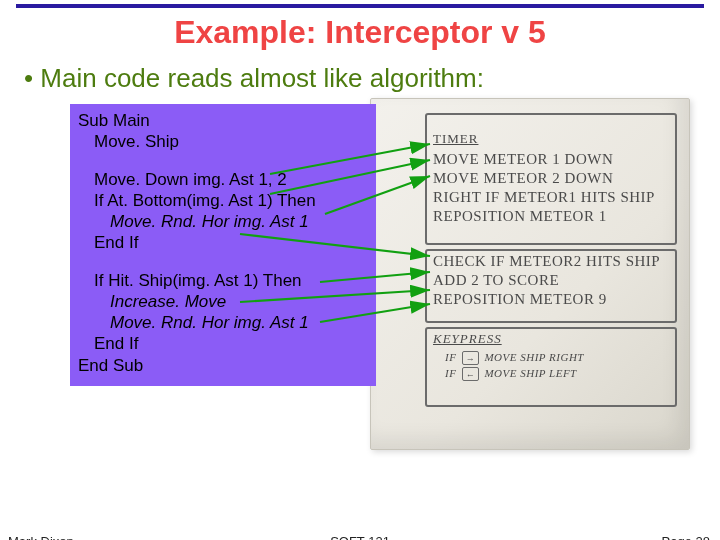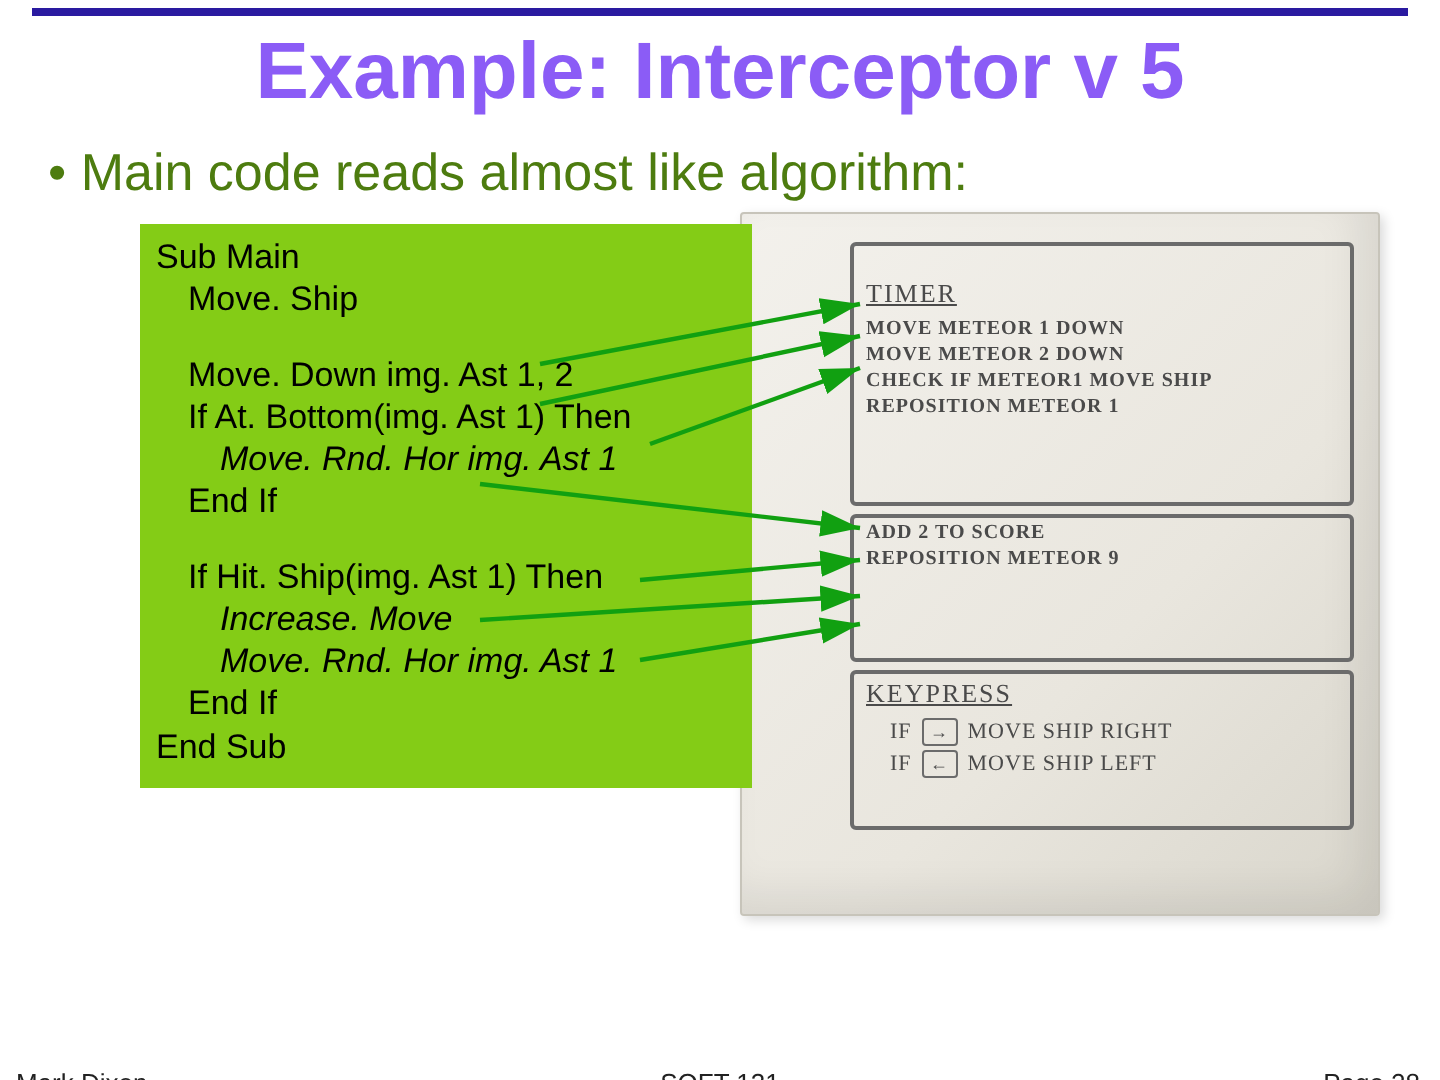--- a/index.html
+++ b/index.html
@@ -12,42 +12,42 @@
     position: relative;
     overflow: hidden;
   }
   .top-rule {
     height: 4px;
     background: #2a1aa0;
     margin: 4px 16px 0 16px;
   }
   .slide-title {
     text-align: center;
-    font-size: 40px;
+    font-size: 32px;
     font-weight: bold;
-    color: #8b5cf6;
+    color: #ef4444;
     margin: 6px 0 12px 0;
   }
   .bullet {
     font-size: 26px;
     color: #4d7c0f;
     margin: 0 0 10px 24px;
   }
   .content-row {
     position: relative;
     height: 360px;
     margin-left: 70px;
   }
   .code-box {
     position: absolute;
     left: 0;
     top: 0;
     width: 290px;
     padding: 6px 8px 10px 8px;
-    background: #84cc16;
+    background: #8b5cf6;
     font-size: 17px;
     line-height: 1.25;
     color: #000;
     z-index: 2;
   }
   .code-box .indent1 { padding-left: 16px; display: block; }
   .code-box .indent2 { padding-left: 32px; display: block; font-style: italic; }
   .code-box .gap { height: 16px; }
   .note-box {
     position: absolute;
@@ -69,36 +69,35 @@
     top: 32px;
     right: 10px;
   }
   .note-title {
     font-size: 13px;
     text-decoration: underline;
     letter-spacing: 1px;
     margin-bottom: 4px;
   }
   .note-line {
-    font-size: 10px;
+    font-size: 15px;
     letter-spacing: 0.5px;
     margin-bottom: 2px;
     white-space: nowrap;
-    font-weight: bold;
   }
   .note-rect {
     position: absolute;
     border: 2px solid #6b6b6b;
     border-radius: 3px;
   }
   .note-rect.r1 { left: 54px; top: 14px; width: 248px; height: 128px; }
   .note-rect.r2 { left: 54px; top: 150px; width: 248px; height: 70px; }
   .note-rect.r3 { left: 54px; top: 228px; width: 248px; height: 76px; }
   .note-inner.b2 { top: 154px; }
-  .note-inner.b3 { top: 232px; }
+  .note-inner.b3 { top: 232px; font-style: italic; }
   .kp-line { font-size: 11px; letter-spacing: 0.5px; margin-bottom: 2px; margin-left: 12px; }
   .kp-line .keybox {
     display: inline-block;
     border: 1.5px solid #6b6b6b;
     border-radius: 2px;
     padding: 0 3px;
     font-size: 9px;
     line-height: 12px;
     margin: 0 2px;
   }
@@ -149,25 +148,26 @@
 
   <div class="note-box">
     <div class="note-rect r1"></div>
     <div class="note-rect r2"></div>
     <div class="note-rect r3"></div>
 
     <div class="note-inner">
       <div class="note-title">TIMER</div>
       <div class="note-line">MOVE METEOR 1  DOWN</div>
       <div class="note-line">MOVE METEOR 2  DOWN</div>
-      <div class="note-line">CHECK IF METEOR1 MOVE SHIP</div>
+      <div class="note-line">RIGHT IF METEOR1 HITS SHIP</div>
       <div class="note-line">REPOSITION METEOR 1</div>
     </div>
 
     <div class="note-inner b2">
+      <div class="note-line">CHECK IF METEOR2 HITS SHIP</div>
       <div class="note-line">ADD 2 TO SCORE</div>
       <div class="note-line">REPOSITION METEOR 9</div>
     </div>
 
     <div class="note-inner b3">
       <div class="note-title">KEYPRESS</div>
       <div class="kp-line">
         <span>IF</span>
         <span class="keybox">→</span>
         <span>MOVE SHIP RIGHT</span>

